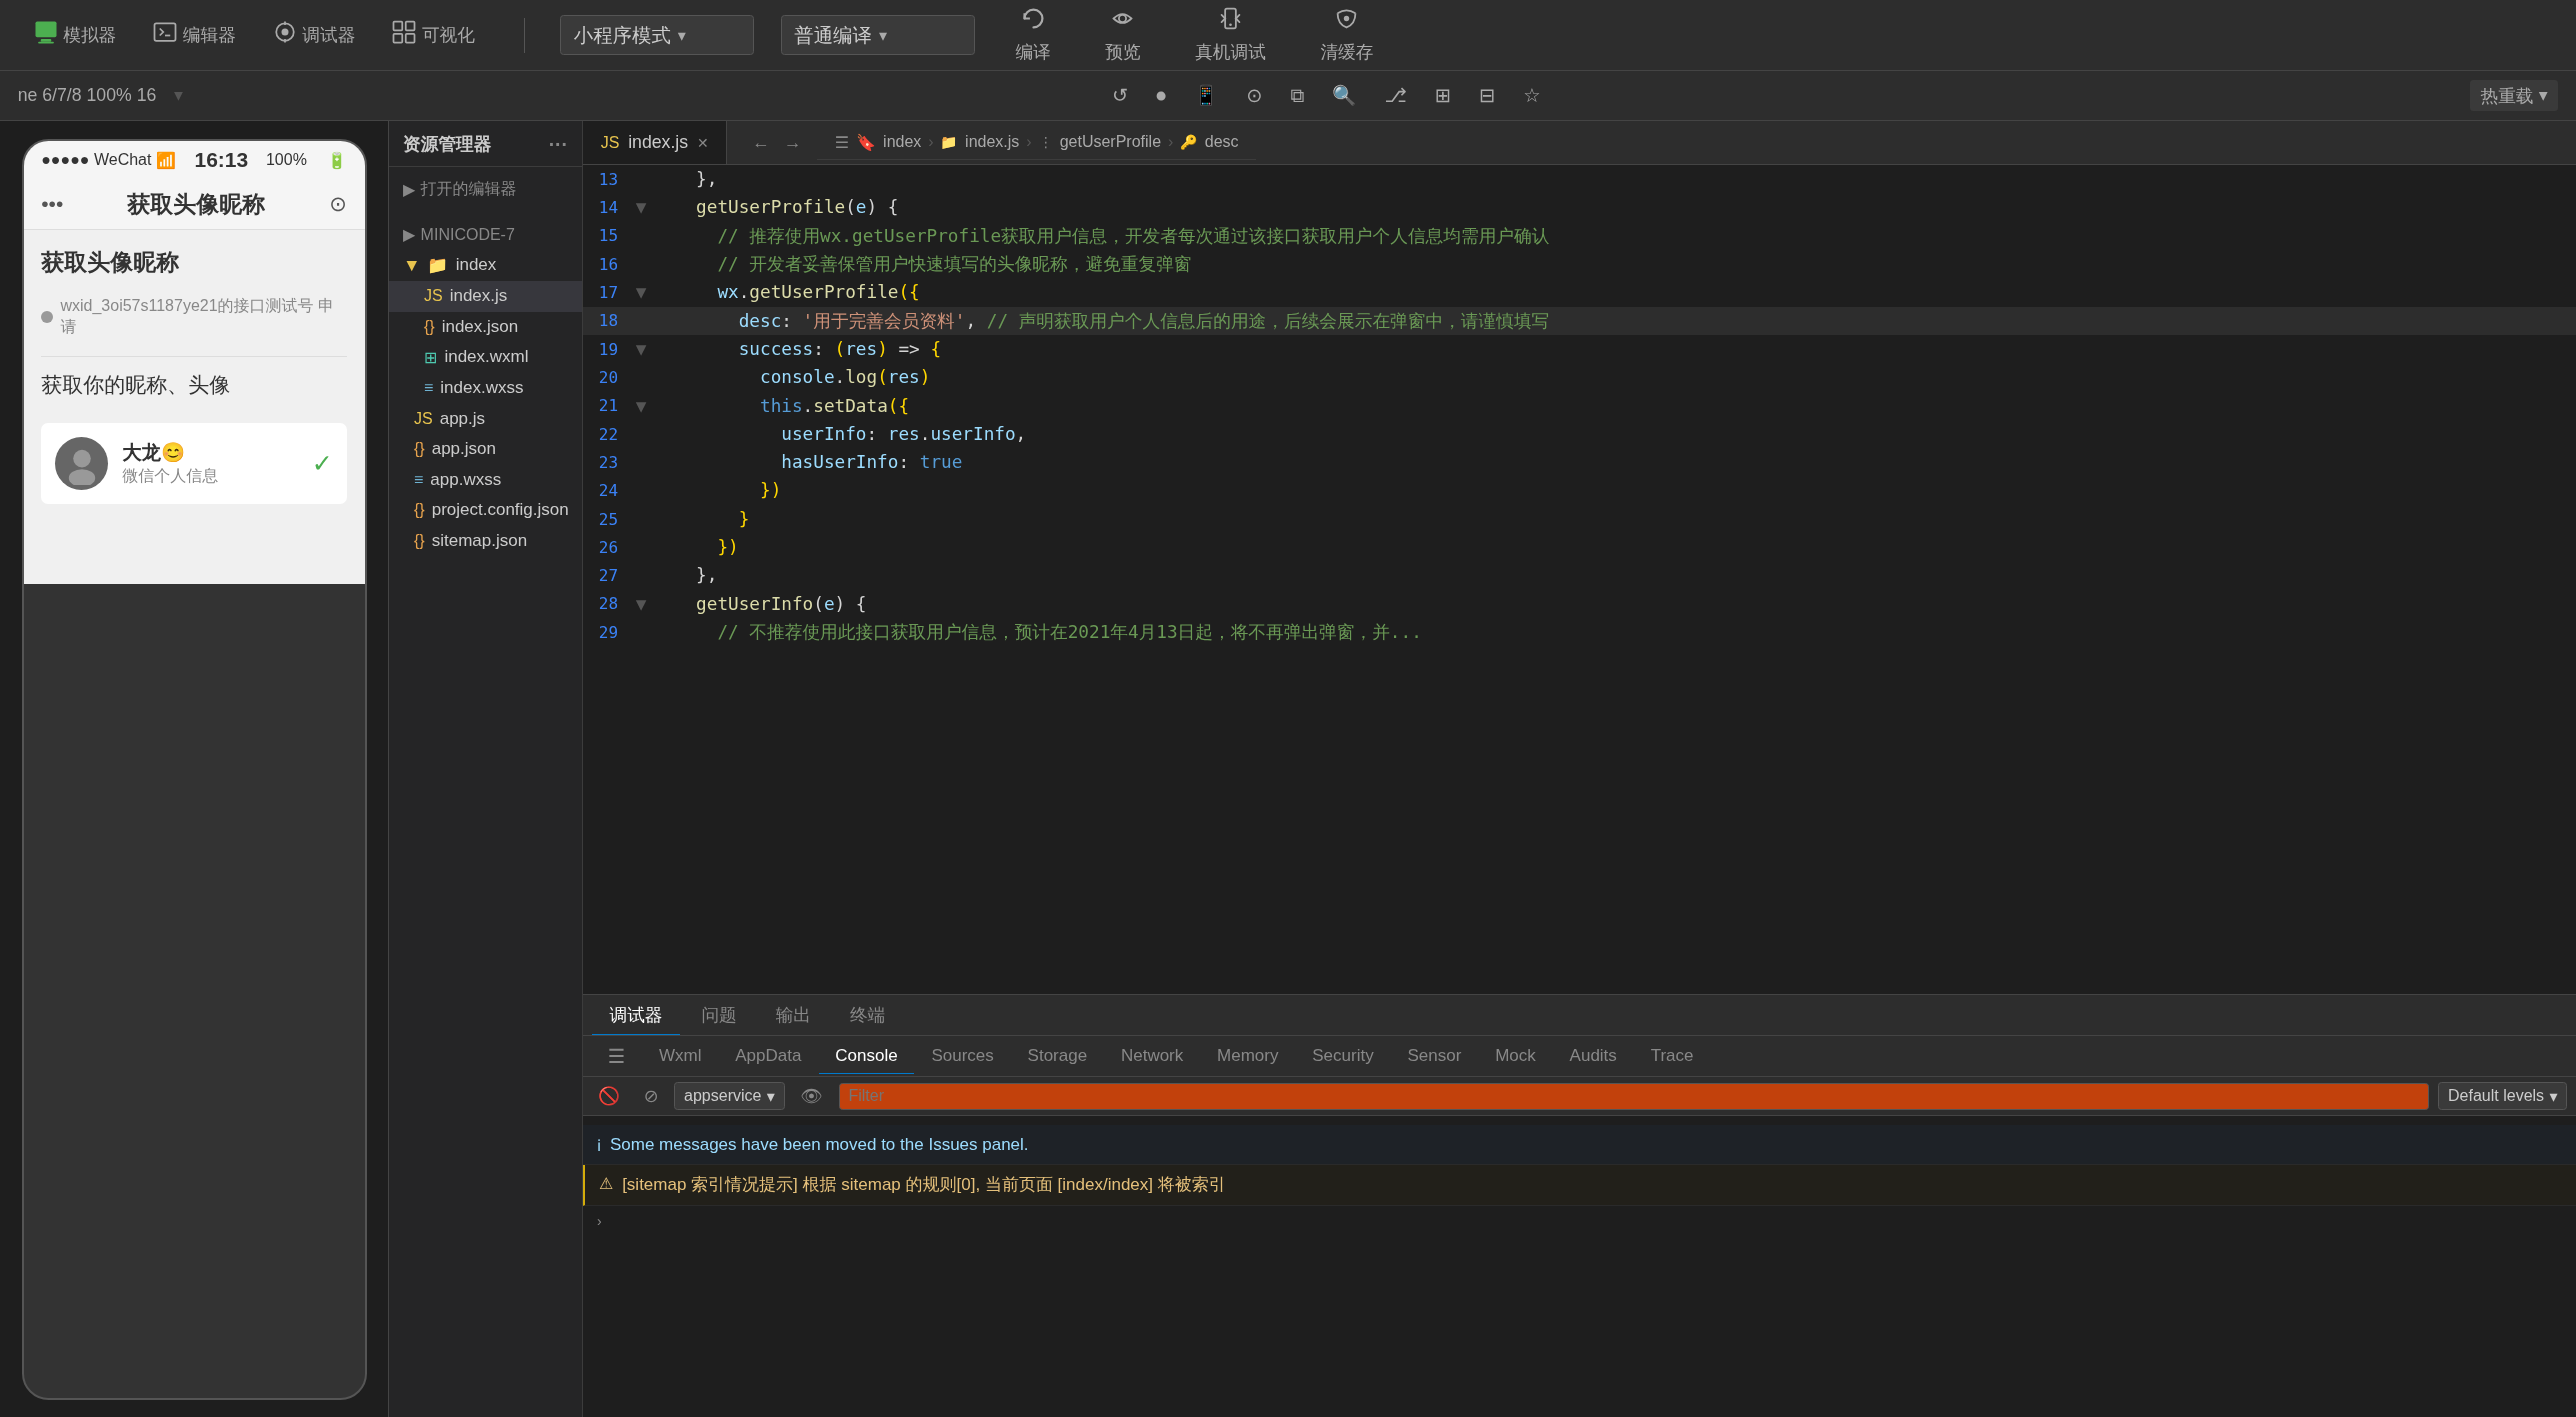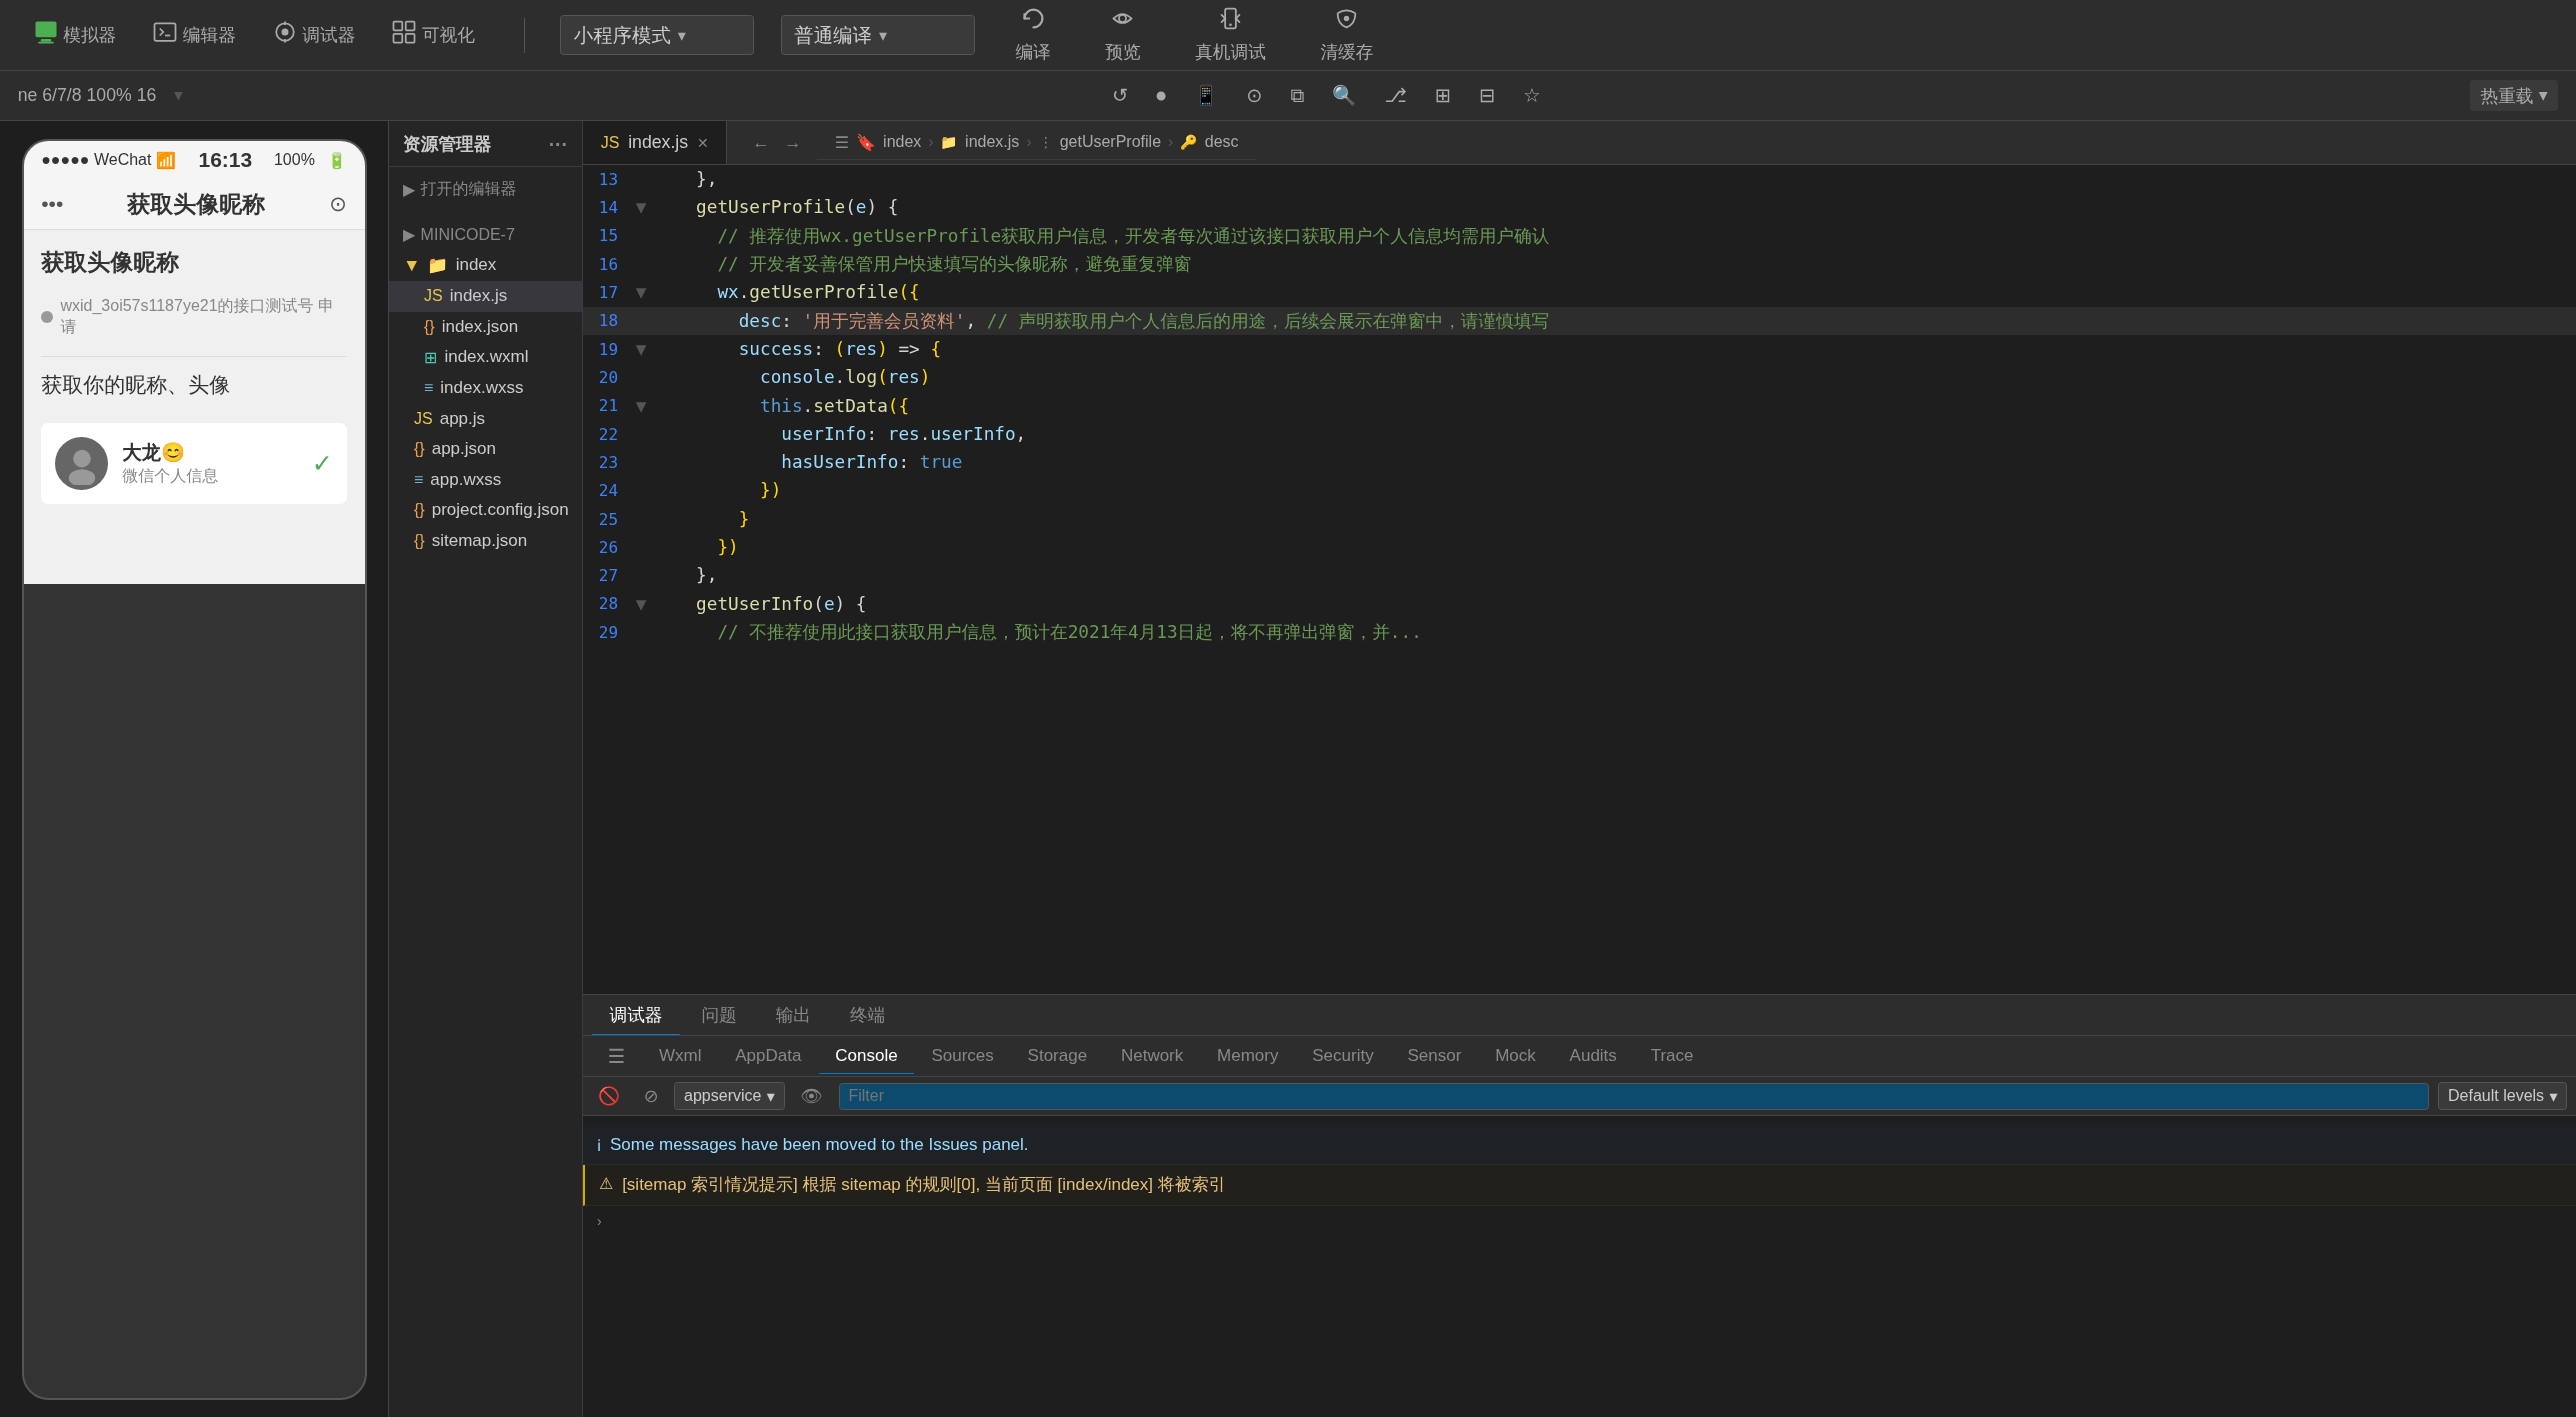--- a/index.html
+++ b/index.html
@@ -56,21 +56,21 @@
     .phone-frame {
       margin: 17.7px auto; width: 345px; background: #333; border-radius: 26.5px;
       border: 2.7px solid #555; overflow: hidden; flex: 1;
     }
     .phone-status-bar {
       display: flex; justify-content: space-between; align-items: center;
       padding: 7px 17.7px; background: #f5f5f5; height: 39px;
     }
     .phone-status-bar .left { display: flex; align-items: center; gap: 5.3px; font-size: 16px; color: #333; }
     .phone-status-bar .time { font-size: 21px; font-weight: 600; color: #333; }
-    .phone-status-bar .right { display: flex; align-items: flex-start; gap: 12px; font-size: 16px; color: #333; }
+    .phone-status-bar .right { display: flex; align-items: flex-start; gap: 20px; font-size: 16px; color: #333; }
 
     .phone-nav-bar {
       display: flex; justify-content: space-between; align-items: center;
       padding: 7px 17.7px; background: #f5f5f5; border-bottom: 0.9px solid #ddd; height: 50px;
     }
     .phone-title { font-size: 23px; font-weight: 600; color: #333; flex: 1; text-align: center; }
     .phone-nav-icons { display: flex; gap: 14px; }
 
     .phone-content { background: #f0f0f0; padding: 17.7px; min-height: 354px; }
     .phone-section-title { font-size: 23px; font-weight: 600; color: #333; margin-bottom: 17.7px; }
@@ -174,21 +174,21 @@
     .console-toolbar {
       display: flex; align-items: center; background: #2d2d2d; border-bottom: 0.9px solid #444;
       height: 39px; padding: 0 8.8px; gap: 8.8px;
     }
     .console-btn { font-size: 17.7px; color: #888; cursor: pointer; padding: 3.5px 7px; }
     .console-select {
       display: flex; align-items: center; background: #3a3a3a; border: 0.9px solid #555;
       border-radius: 3.5px; padding: 3.5px 8.8px; font-size: 16px; color: #ccc; gap: 5.3px; cursor: pointer;
     }
     .console-filter {
-      flex: 1; background: #0c4a6e; border: 0.9px solid #555; border-radius: 3.5px;
+      flex: 1; background: #c2410c; border: 0.9px solid #555; border-radius: 3.5px;
       padding: 3.5px 8.8px; font-size: 16px; color: #ccc;
     }
     .console-level {
       display: flex; align-items: center; background: #3a3a3a; border: 0.9px solid #555;
       border-radius: 3.5px; padding: 3.5px 8.8px; font-size: 16px; color: #ccc; gap: 5.3px; cursor: pointer; margin-left: auto;
     }
 
     .console-content { flex: 1; overflow-y: auto; padding: 8.8px 0; }
     .console-message { padding: 7px 14px; font-size: 17px; display: flex; align-items: flex-start; gap: 8.8px; border-bottom: 0.9px solid #2a2a2a; }
     .console-message.info { background: #1e3a5f22; color: #9cdcfe; }

